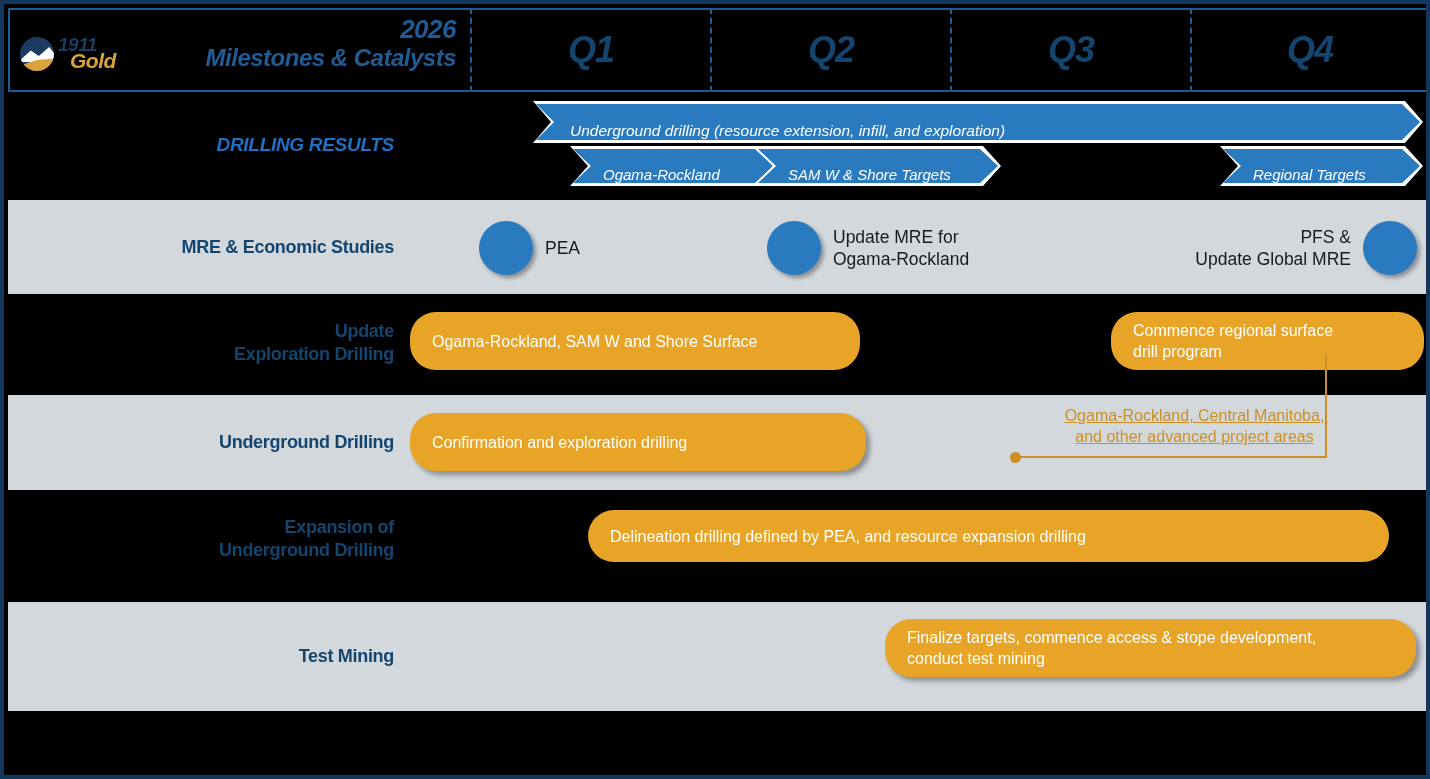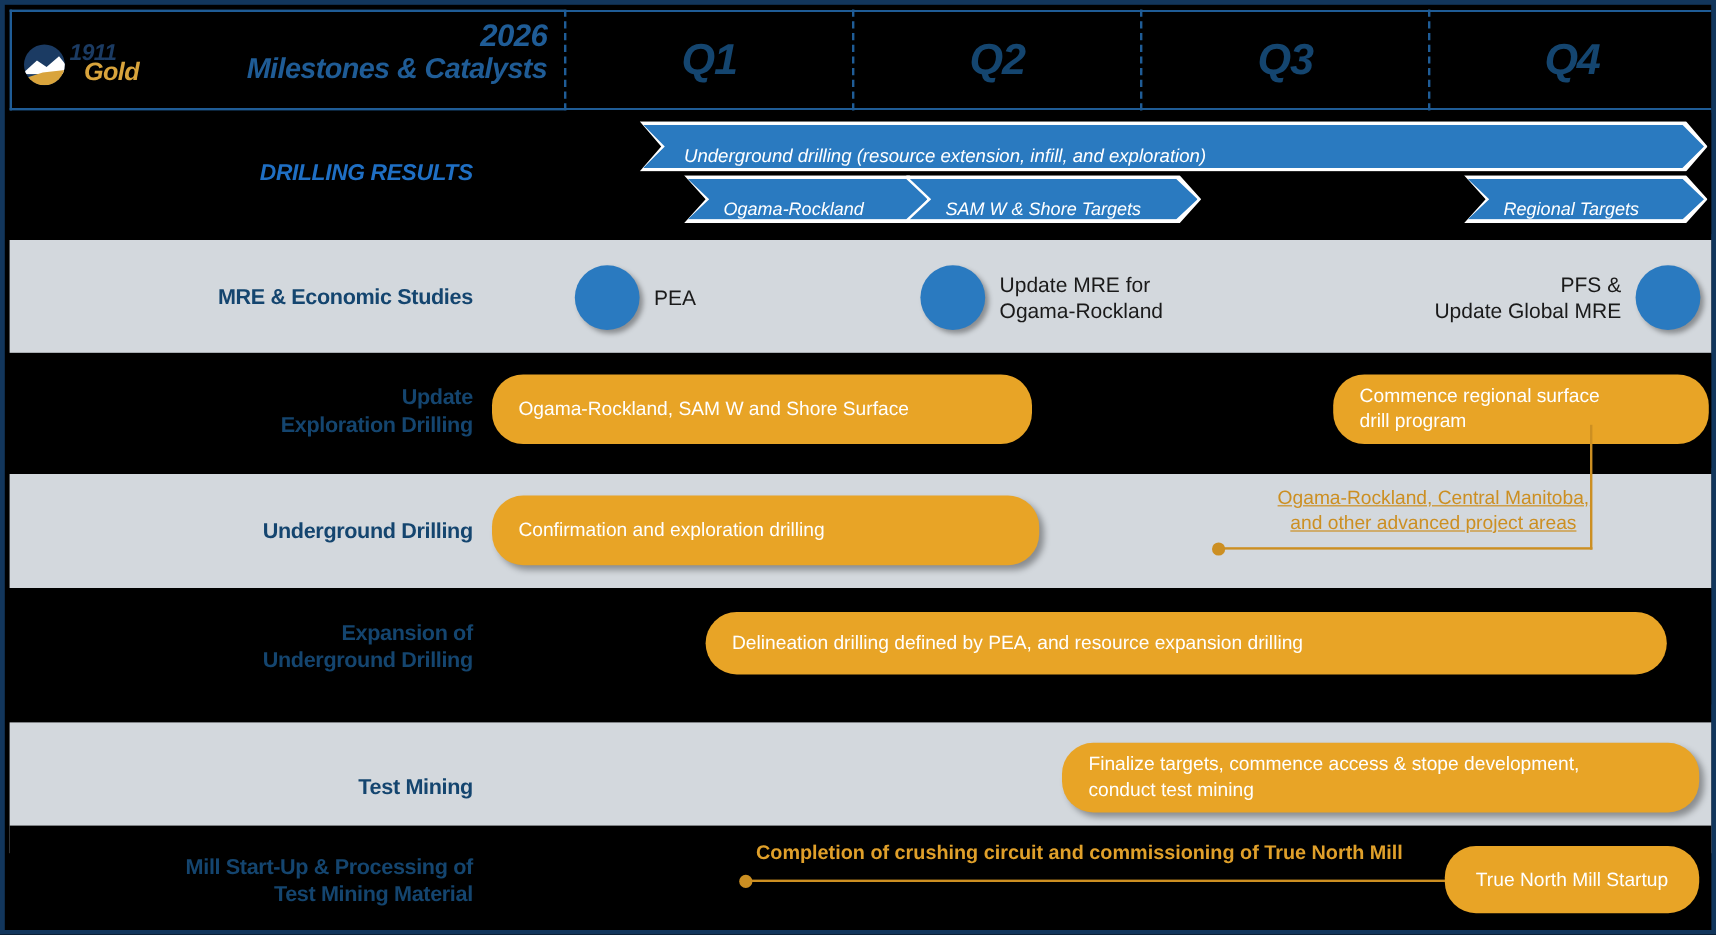--- a/index.html
+++ b/index.html
@@ -271,28 +271,14 @@
   <div class="row gray" style="top:598px;height:109px;">
     <div class="row-label">
       <span>Test Mining</span>
     </div>
     <div class="pill" style="left:877px;top:17px;width:531px;height:58px;white-space:pre;">
       <span>Finalize targets, commence access &amp; stope development,
 conduct test mining</span>
     </div>
   </div>
 
-  <div class="row black" style="top:684px;height:91px;">
-    <div class="row-label">
-      <span style="white-space:pre;">Mill Start-Up &amp; Processing of
-Test Mining Material</span>
-    </div>
-
-    <div class="mill-line-text" style="left:622px;top:14px;">Completion of crushing circuit and commissioning of True North Mill</div>
-    <div class="conn" style="left:614px;top:45px;width:600px;height:2px;"></div>
-    <div class="conn-dot" style="left:608px;top:41px;"></div>
-
-    <div class="pill" style="left:1196px;top:17px;width:212px;height:56px;justify-content:center;">
-      <span>True North Mill Startup</span>
-    </div>
-  </div>
 
 </div>
 
 </body></html>

